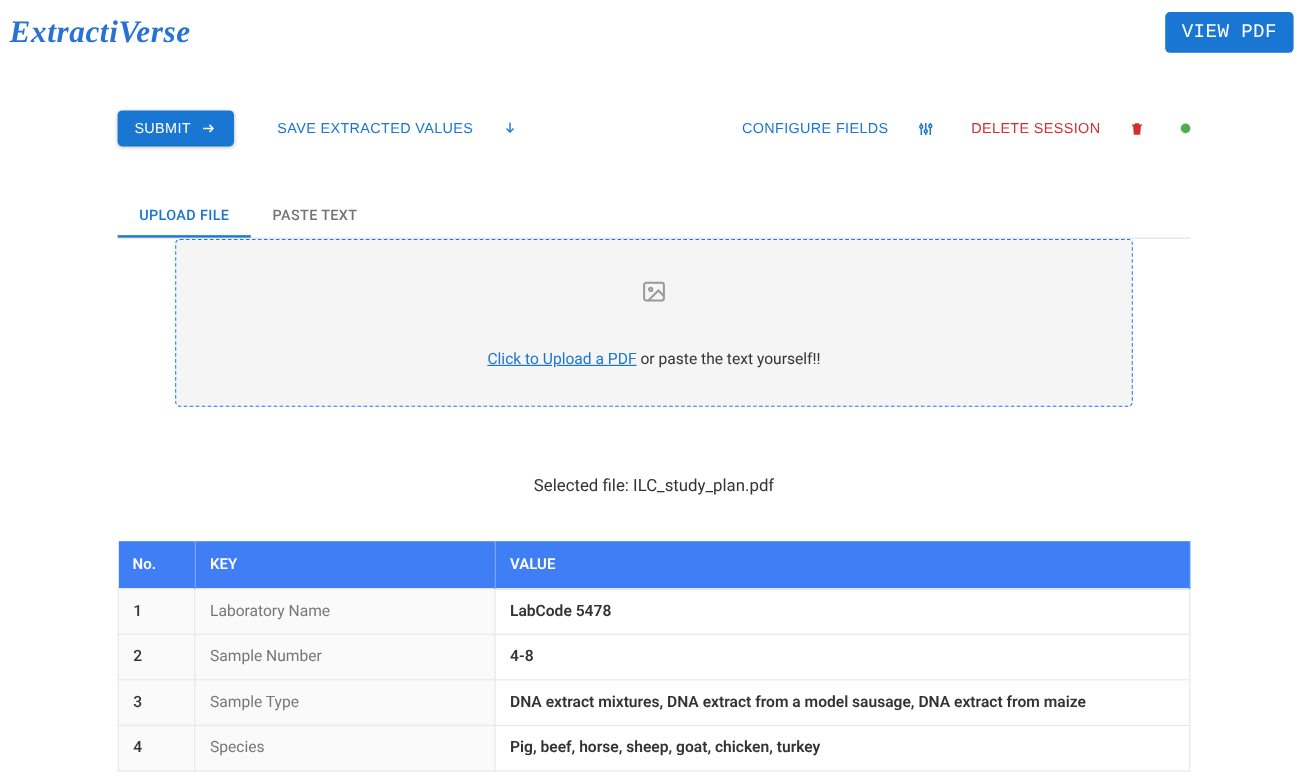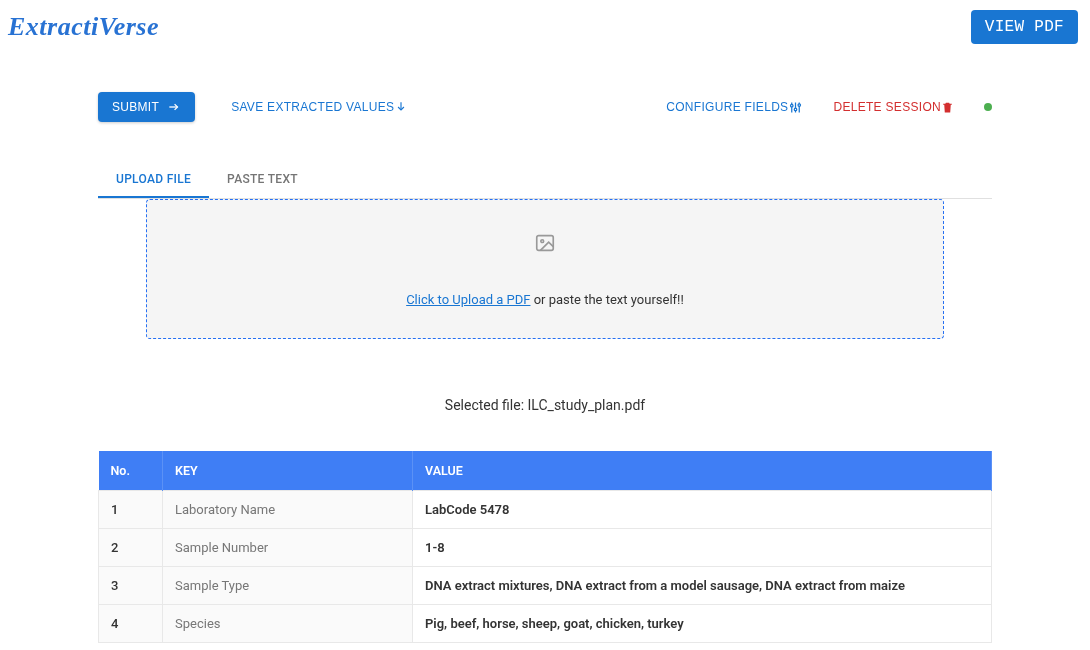--- a/index.html
+++ b/index.html
@@ -78,21 +78,21 @@
     }
     .text-btn {
       background: transparent;
       border: none;
       color: #1976d2;
       font-size: 12px;
       font-weight: 500;
       cursor: pointer;
       display: inline-flex;
       align-items: center;
-      gap: 0;
+      gap: 24px;
       letter-spacing: 0.3px;
     }
     .text-btn.danger {
       color: #d32f2f;
     }
     .status-dot {
       width: 8px;
       height: 8px;
       border-radius: 50%;
       background: #4caf50;
@@ -277,21 +277,21 @@
     </thead>
     <tbody>
       <tr>
         <td class="no-col">1</td>
         <td class="key-col">Laboratory Name</td>
         <td class="val-col">LabCode 5478</td>
       </tr>
       <tr>
         <td class="no-col">2</td>
         <td class="key-col">Sample Number</td>
-        <td class="val-col">1-8</td>
+        <td class="val-col">4-8</td>
       </tr>
       <tr>
         <td class="no-col">3</td>
         <td class="key-col">Sample Type</td>
         <td class="val-col">DNA extract mixtures, DNA extract from a model sausage, DNA extract from maize</td>
       </tr>
       <tr>
         <td class="no-col">4</td>
         <td class="key-col">Species</td>
         <td class="val-col">Pig, beef, horse, sheep, goat, chicken, turkey</td>

